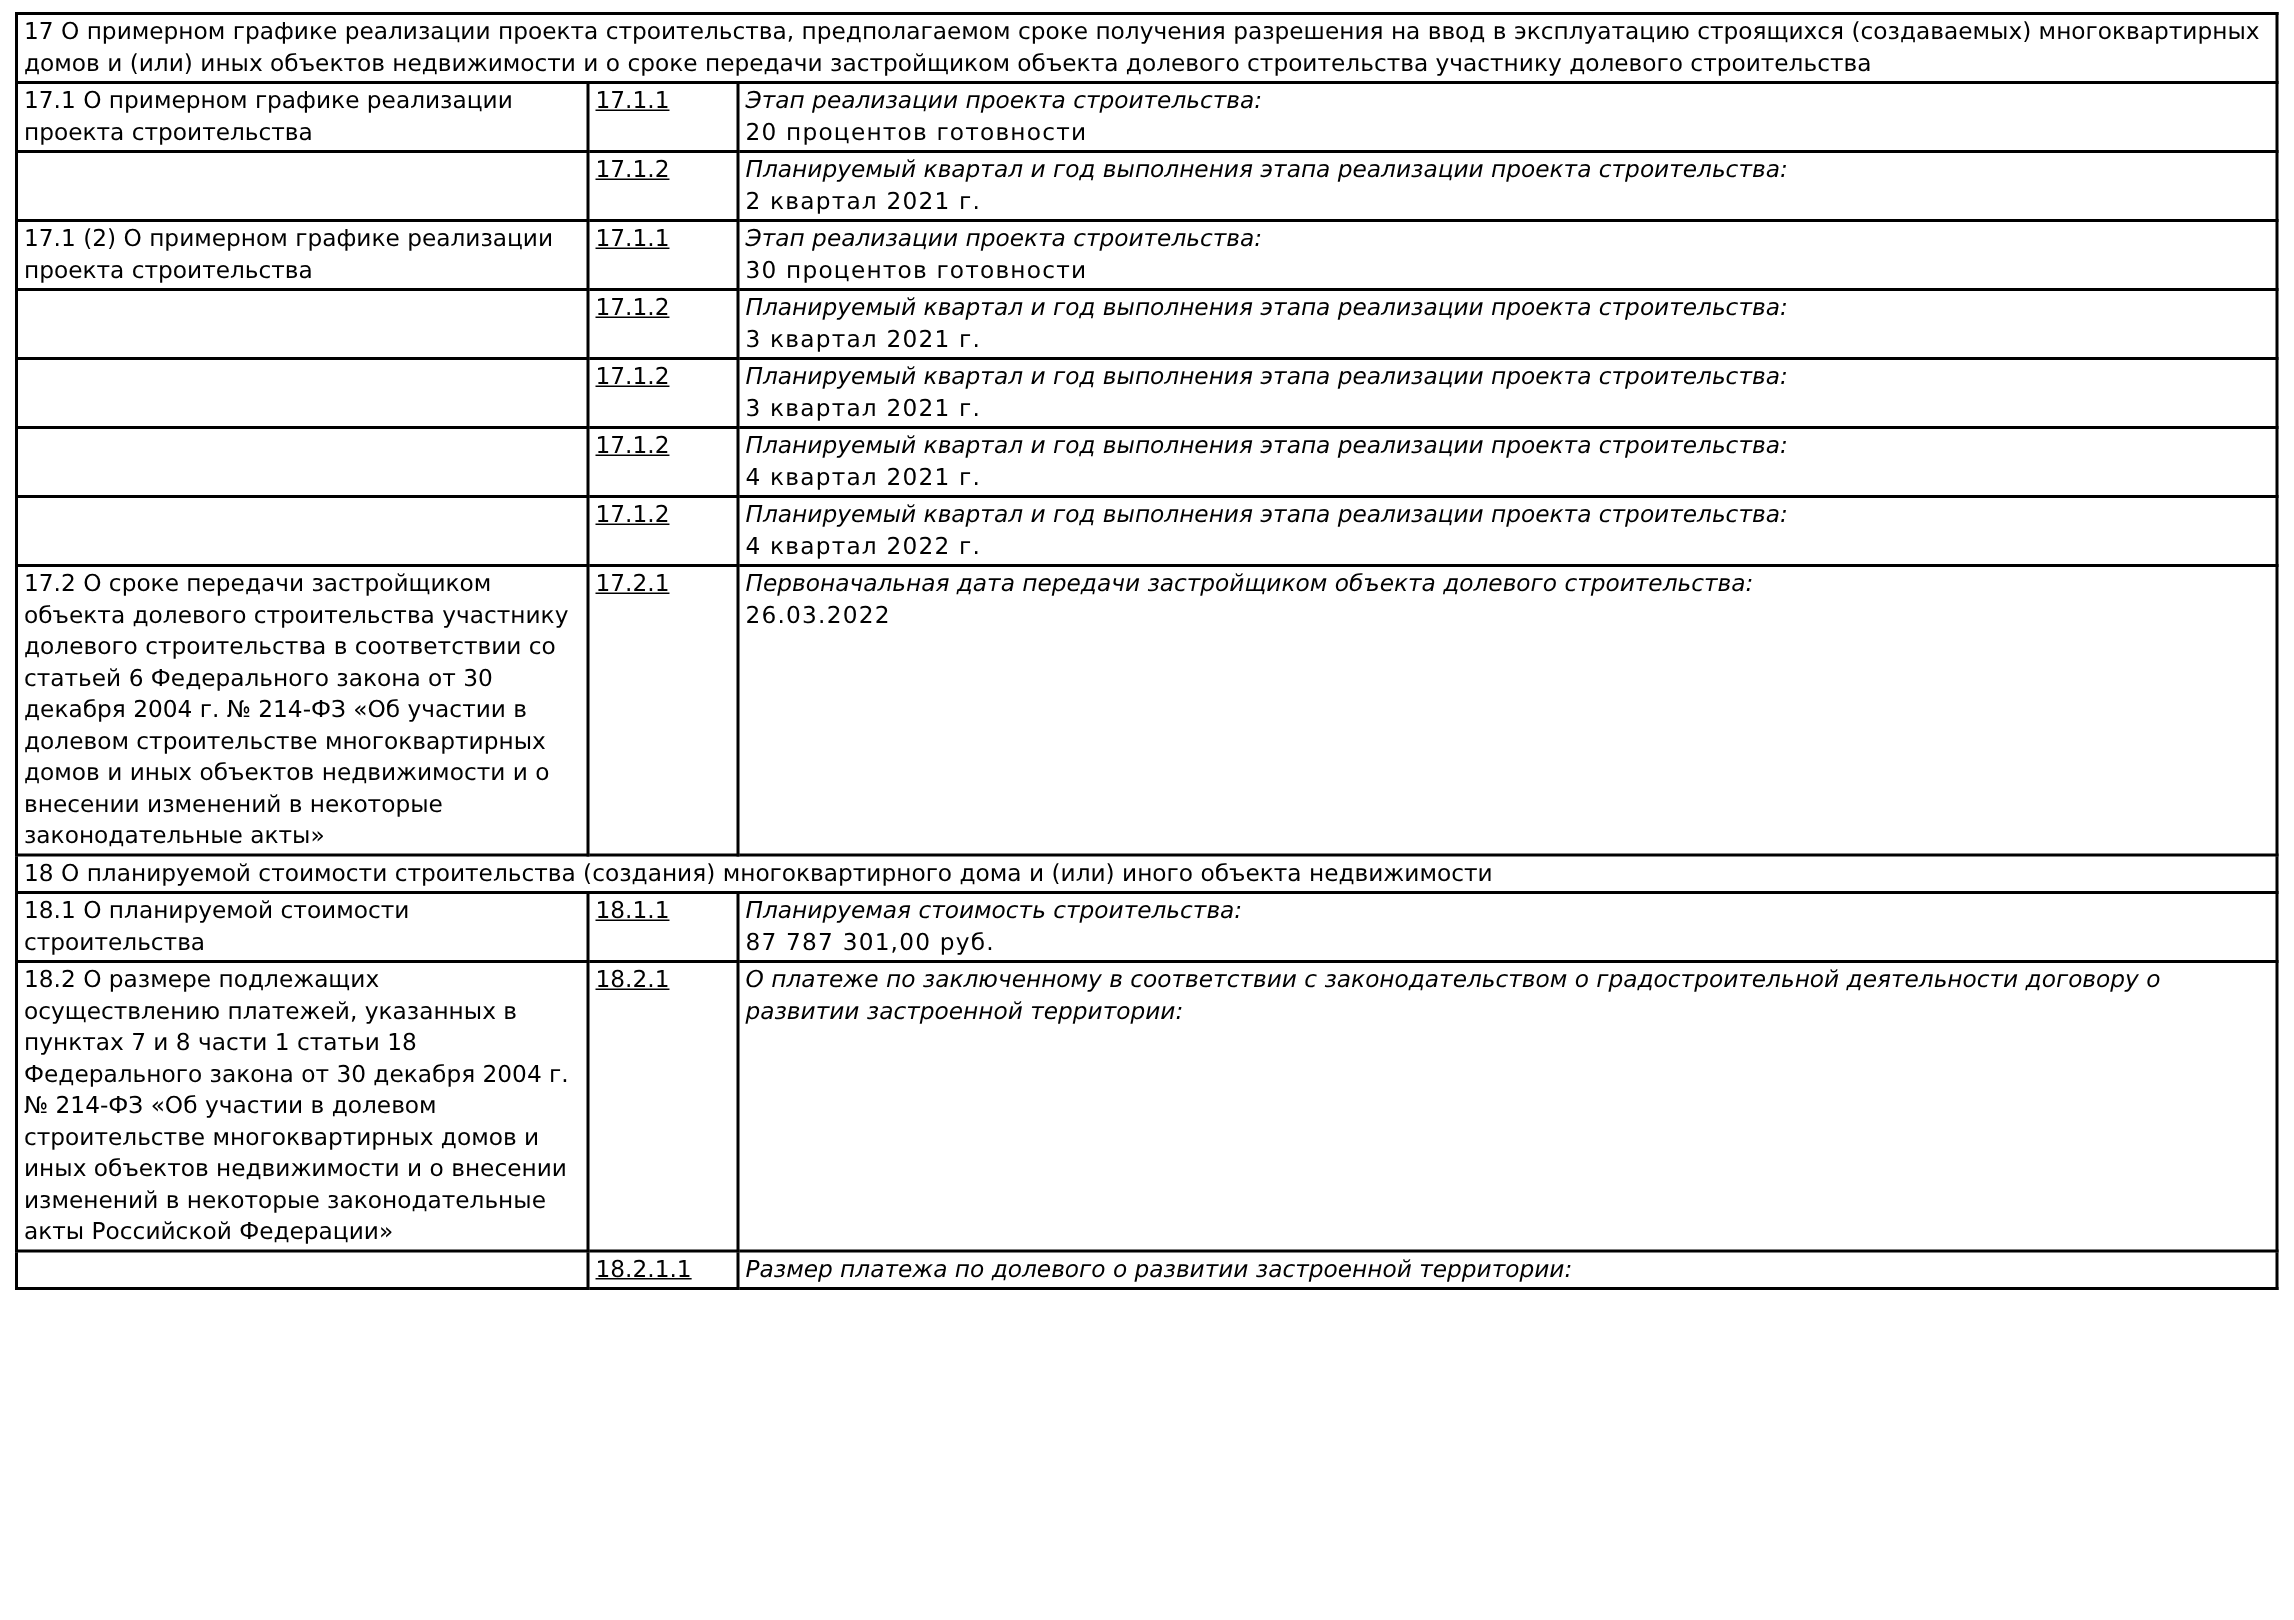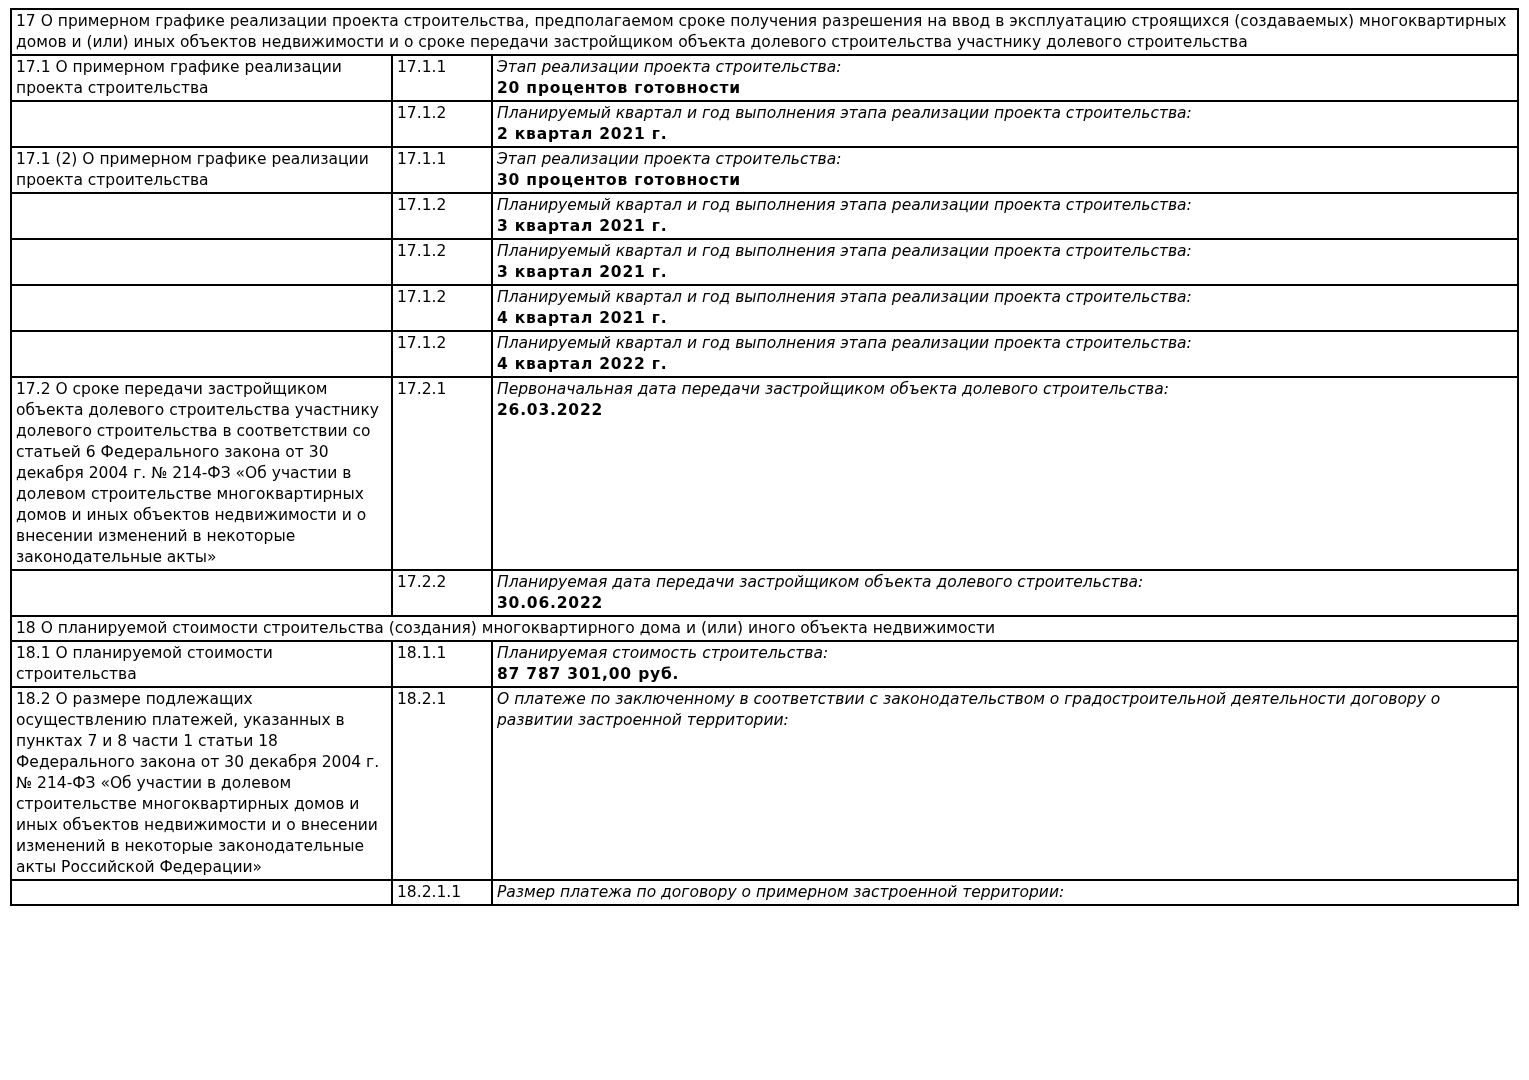--- a/index.html
+++ b/index.html
@@ -30,30 +30,31 @@
     word-wrap: break-word;
   }
   td.section {
     font-weight: normal;
   }
   td.c-left {
     vertical-align: top;
   }
   td.c-code {
     vertical-align: middle;
+    text-decoration: underline;
   }
   td.c-content {
     vertical-align: middle;
   }
   .field-label {
     font-weight: normal;
     font-style: italic;
   }
   .field-value {
-    font-weight: bold;
+    font-weight: normal;
     letter-spacing: 0.8px;
   }
 </style>
 </head>
 <body>
 
 <table class="decl">
   <colgroup>
     <col style="width:381px">
     <col style="width:100px">
@@ -133,28 +134,20 @@
 
     <tr>
       <td class="c-left">17.2 О сроке передачи застройщиком объекта долевого строительства участнику долевого строительства в соответствии со статьей 6 Федерального закона от 30 декабря 2004 г. № 214-ФЗ «Об участии в долевом строительстве многоквартирных домов и иных объектов недвижимости и о внесении изменений в некоторые законодательные акты»</td>
       <td class="c-code">17.2.1</td>
       <td class="c-content">
         <div class="field-label">Первоначальная дата передачи застройщиком объекта долевого строительства:</div>
         <div class="field-value">26.03.2022</div>
       </td>
     </tr>
 
-    <tr>
-      <td class="c-left"></td>
-      <td class="c-code">17.2.2</td>
-      <td class="c-content">
-        <div class="field-label">Планируемая дата передачи застройщиком объекта долевого строительства:</div>
-        <div class="field-value">30.06.2022</div>
-      </td>
-    </tr>
 
     <tr>
       <td colspan="3" class="section">18 О планируемой стоимости строительства (создания) многоквартирного дома и (или) иного объекта недвижимости</td>
     </tr>
 
     <tr>
       <td class="c-left">18.1 О планируемой стоимости строительства</td>
       <td class="c-code">18.1.1</td>
       <td class="c-content">
         <div class="field-label">Планируемая стоимость строительства:</div>
@@ -168,19 +161,19 @@
       <td class="c-content">
         <div class="field-label">О платеже по заключенному в соответствии с законодательством о градостроительной деятельности договору о развитии застроенной территории:</div>
         <div class="field-value"></div>
       </td>
     </tr>
 
     <tr>
       <td class="c-left"></td>
       <td class="c-code">18.2.1.1</td>
       <td class="c-content">
-        <div class="field-label">Размер платежа по договору о примерном застроенной территории:</div>
+        <div class="field-label">Размер платежа по долевого о развитии застроенной территории:</div>
         <div class="field-value"></div>
       </td>
     </tr>
 
   </tbody>
 </table>
 
 </body></html>

